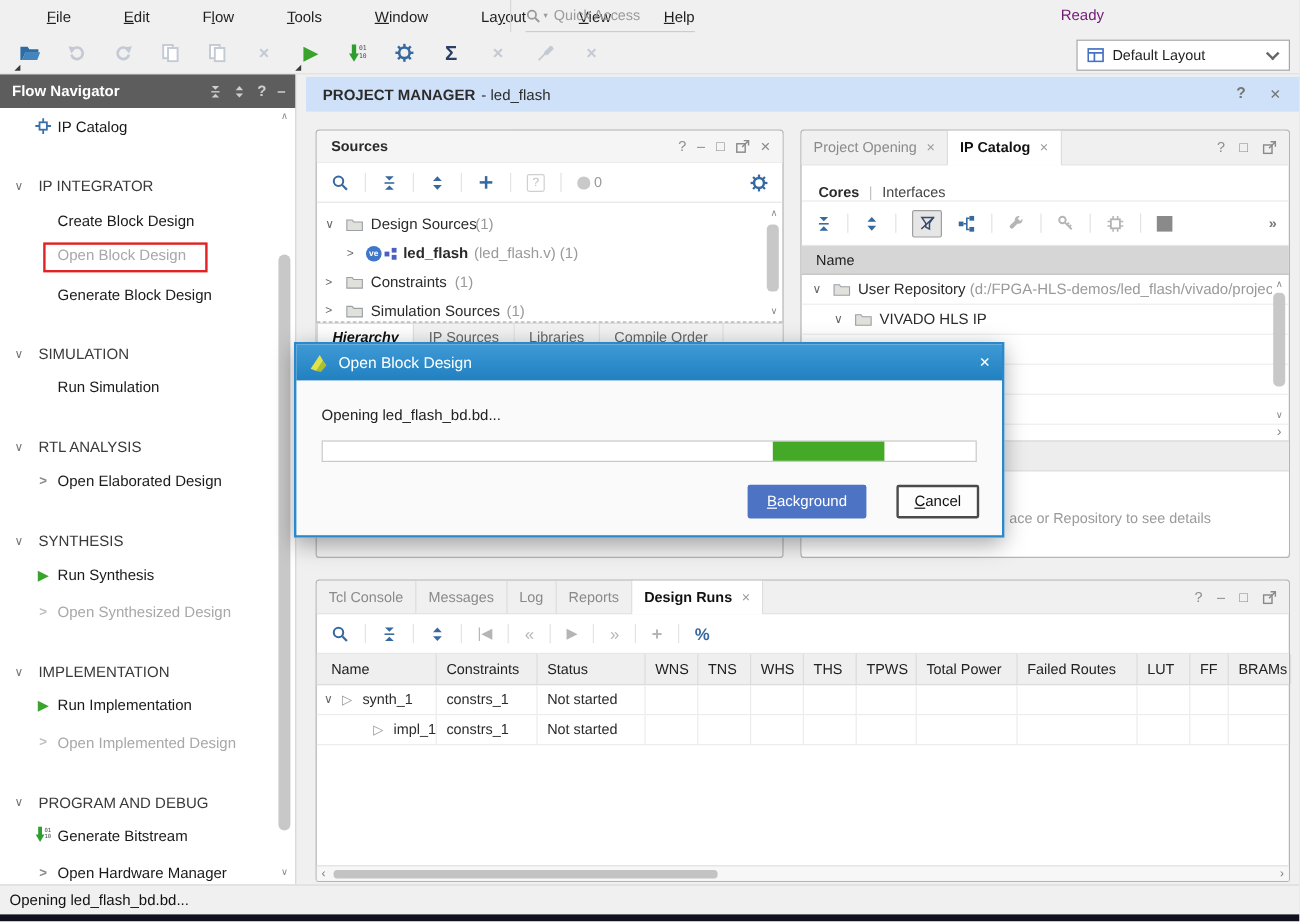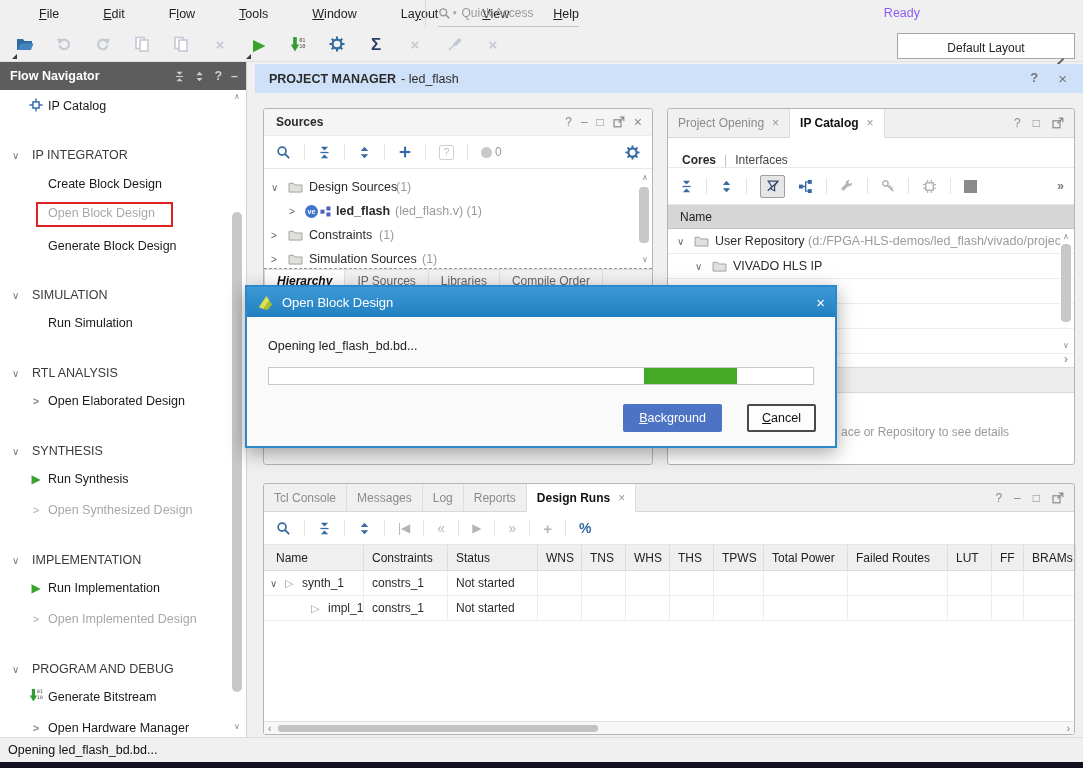--- a/index.html
+++ b/index.html
@@ -11,34 +11,34 @@
   
   .menubar { position:absolute; top:0; left:0; width:955px; height:27px; background:#f0f0f0;
              display:flex; align-items:center; padding-left:28px;gap:22px; }
   .menu-item { padding:0 11px; font-size:12.5px; color:#1f1f1f; cursor:default; }
   .mn { text-decoration:underline; }
   .quick-access { position:absolute; left:425px; top:0; height:27px; border-left:1px solid #d8d8d8;
                   display:flex; align-items:center; padding-left:12px; color:#9a9a9a; }
   .qa-inner { display:flex; align-items:center; gap:5px; width:141px; border-bottom:1px solid #c4c4c4;
               height:26px; }
   .qa-chev { font-size:7px; color:#9a9a9a; margin-left:-3px; }
-  .ready { position:absolute; right:35px; top:6px; font-size:12.5px; color:#8b5cf6; }
+  .ready { position:absolute; right:35px; top:6px; font-size:12.5px; color:#701a75; }
 
   
   .toolbar { position:absolute; top:27px; left:0; width:1083px; height:35px; background:#f0f0f0;
              border-bottom:1px solid #e0e0e0; display:flex; align-items:center; padding-left:16px; gap:21px; }
   .tbtn { position:relative; width:18px; height:18px; display:flex; align-items:center; justify-content:center; }
   .tbtn svg { display:block; }
   .drop-mark { position:absolute; left:-4px; bottom:-6px; width:0; height:0;
                border-left:5px solid transparent; border-bottom:5px solid #3a3a3a; }
   .glyph { font-size:15px; font-weight:bold; line-height:1; }
   .dis { color:#c4cad4; }
   .layout-select { position:absolute; right:8px; top:33px; width:178px; height:26px; background:#fff;
                    border:1px solid #a6a6a6; display:flex; align-items:center; padding:0 8px; gap:7px;
-                   color:#1f1f1f;flex-direction:column; }
+                   color:#1f1f1f; }
   .sel-chev { margin-left:auto; width:8px; height:8px; border-left:2px solid #666; border-bottom:2px solid #666;
               transform:rotate(-45deg) translateY(-2px); }
 
   
   .sidebar { position:absolute; left:0; top:62px; width:247px; height:675px; background:#fff;
              border-right:1px solid #d2d2d2; }
   .sb-header { position:absolute; top:0; left:0; right:0; height:28px; background:#5d5d5d; color:#fff;
                display:flex; align-items:center; padding:0 8px 0 10px; font-weight:bold; font-size:12.5px; }
   .sb-hicons { margin-left:auto; display:flex; align-items:center; gap:9px; color:#cfcfcf; }
   .sb-hicons svg { color:#cfcfcf; }

